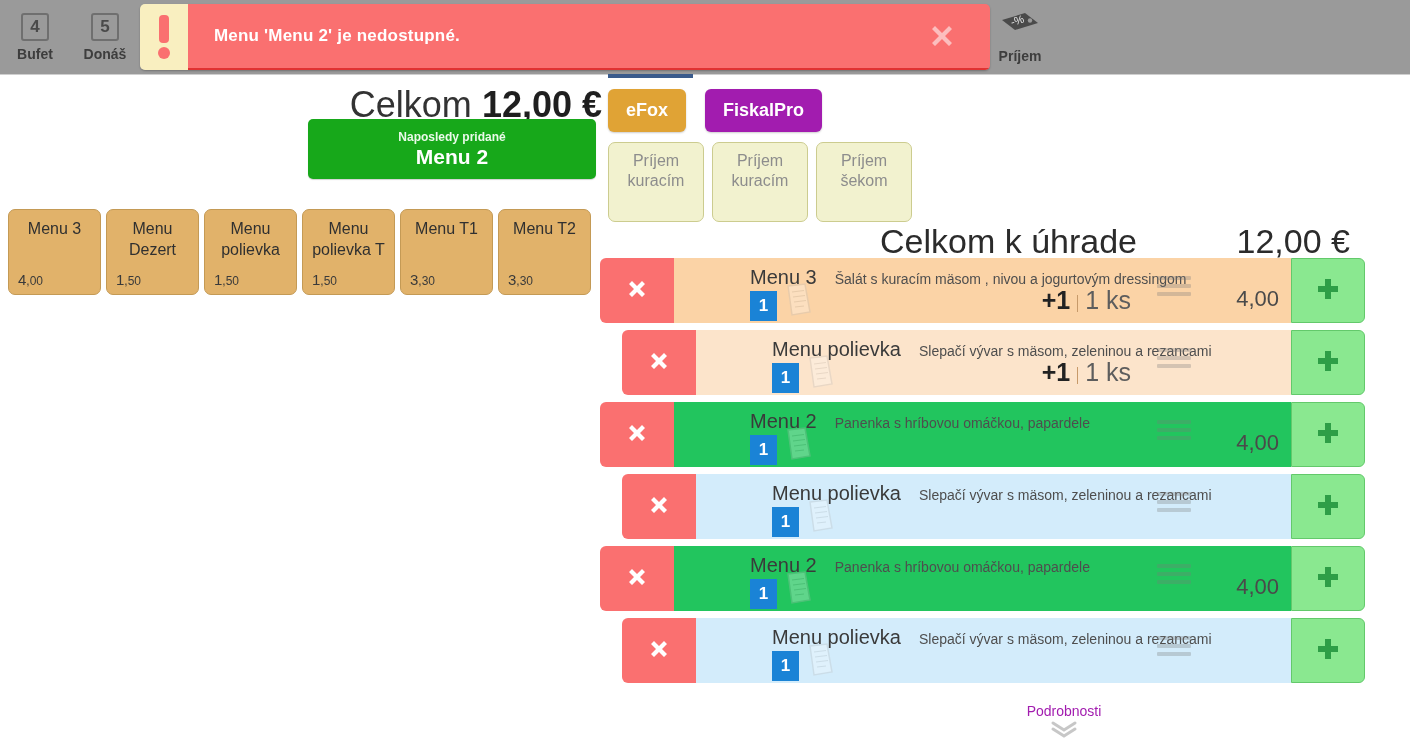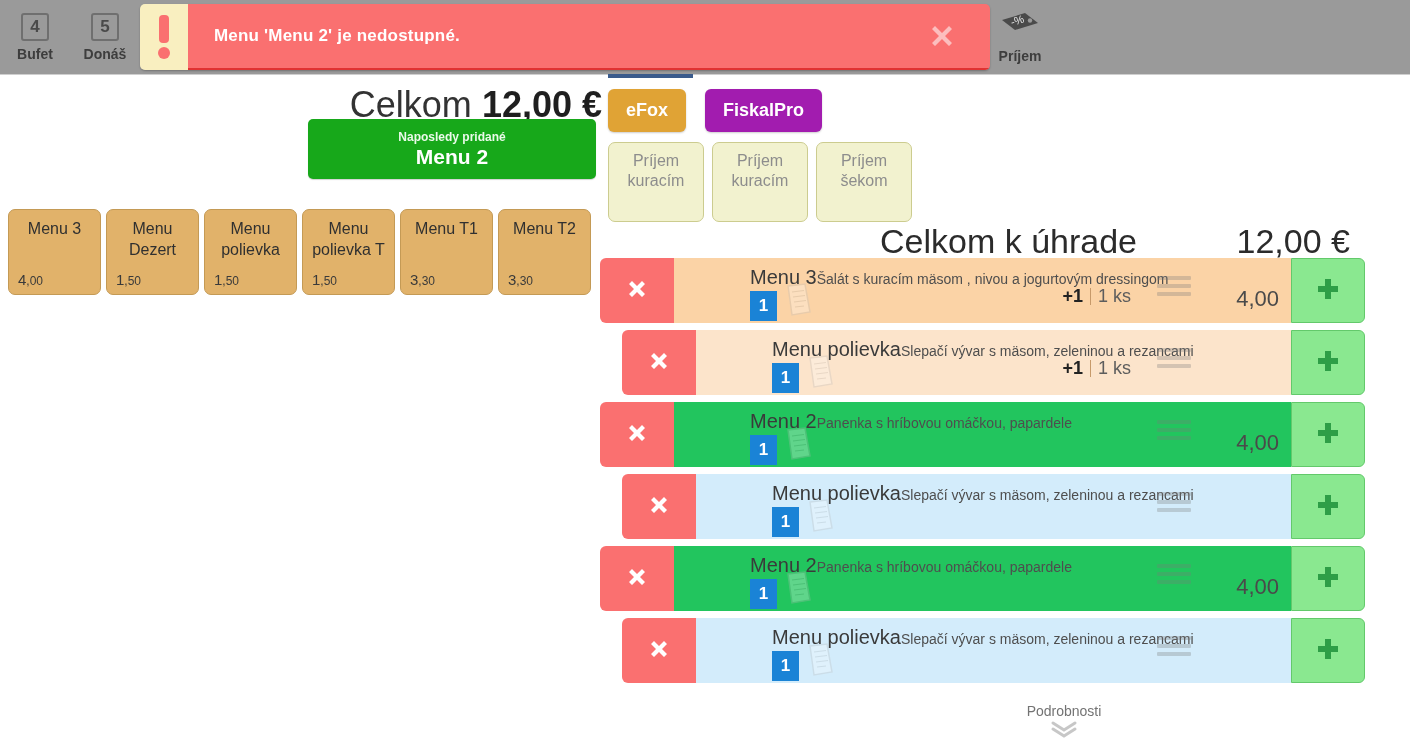--- a/index.html
+++ b/index.html
@@ -140,57 +140,57 @@
     width: 72px; border-radius: 0 6px 6px 0; background: #8ae890;
     border: 1px solid #63c96b;
     display: flex; align-items: center; justify-content: center;
     flex: 0 0 72px;
   }
 
   .o-title {
     position: absolute; left: 76px; top: 8px;
     font-size: 20px; color: #3a3a3a; white-space: nowrap;
   }
-  .o-desc { font-size: 14px; color: #4e4e4e; margin-left: 0; }
+  .o-desc { font-size: 14px; color: #4e4e4e; margin-left: 18px; }
 
   .o-qty {
     position: absolute; left: 76px; top: 33px;
     width: 27px; height: 30px; background: #1a83d6;
     color: #ffffff; font-size: 17px; font-weight: bold;
     display: flex; align-items: center; justify-content: center;
   }
   .o-note {
     position: absolute; left: 110px; top: 24px; opacity: .28;
   }
   .o-burger {
     position: absolute; right: 100px; top: 18px;
     display: flex; flex-direction: column; gap: 4px; opacity: .30;
   }
   .o-burger i { display: block; width: 34px; height: 4px; background: #7a7a7a; border-radius: 1px; }
 
   .o-qtytxt {
     position: absolute; right: 160px; top: 28px;
-    font-size: 18px; color: #5d5d5d; white-space: nowrap;
+    font-size: 25px; color: #5d5d5d; white-space: nowrap;
   }
   .o-qtytxt b { color: #222; font-weight: bold; }
   .o-qtytxt .sep {
     display: inline-block; width: 1px; height: 17px; background: #c79a6a;
     vertical-align: -3px; margin: 0 7px;
   }
   .o-price {
     position: absolute; right: 12px; top: 28px;
     font-size: 22px; color: #4a4a4a; white-space: nowrap;
   }
 
   
   .podrobnosti {
     position: absolute; left: 1000px; top: 703px; width: 128px;
     text-align: center;
   }
-  .podrobnosti-label { font-size: 14px; color: #737373; }
+  .podrobnosti-label { font-size: 14px; color: #a21caf; }
   .podrobnosti-chev { margin-top: 2px; opacity: .55; }
 
   
   .menukeys { position: absolute; left: 8px; top: 209px; display: flex; gap: 5px; }
   .mkey {
     width: 93px; height: 86px; background: #e1b26a;
     border: 1px solid #c49a55; border-radius: 7px;
     position: relative; box-sizing: border-box;
   }
   .mkey-name {

